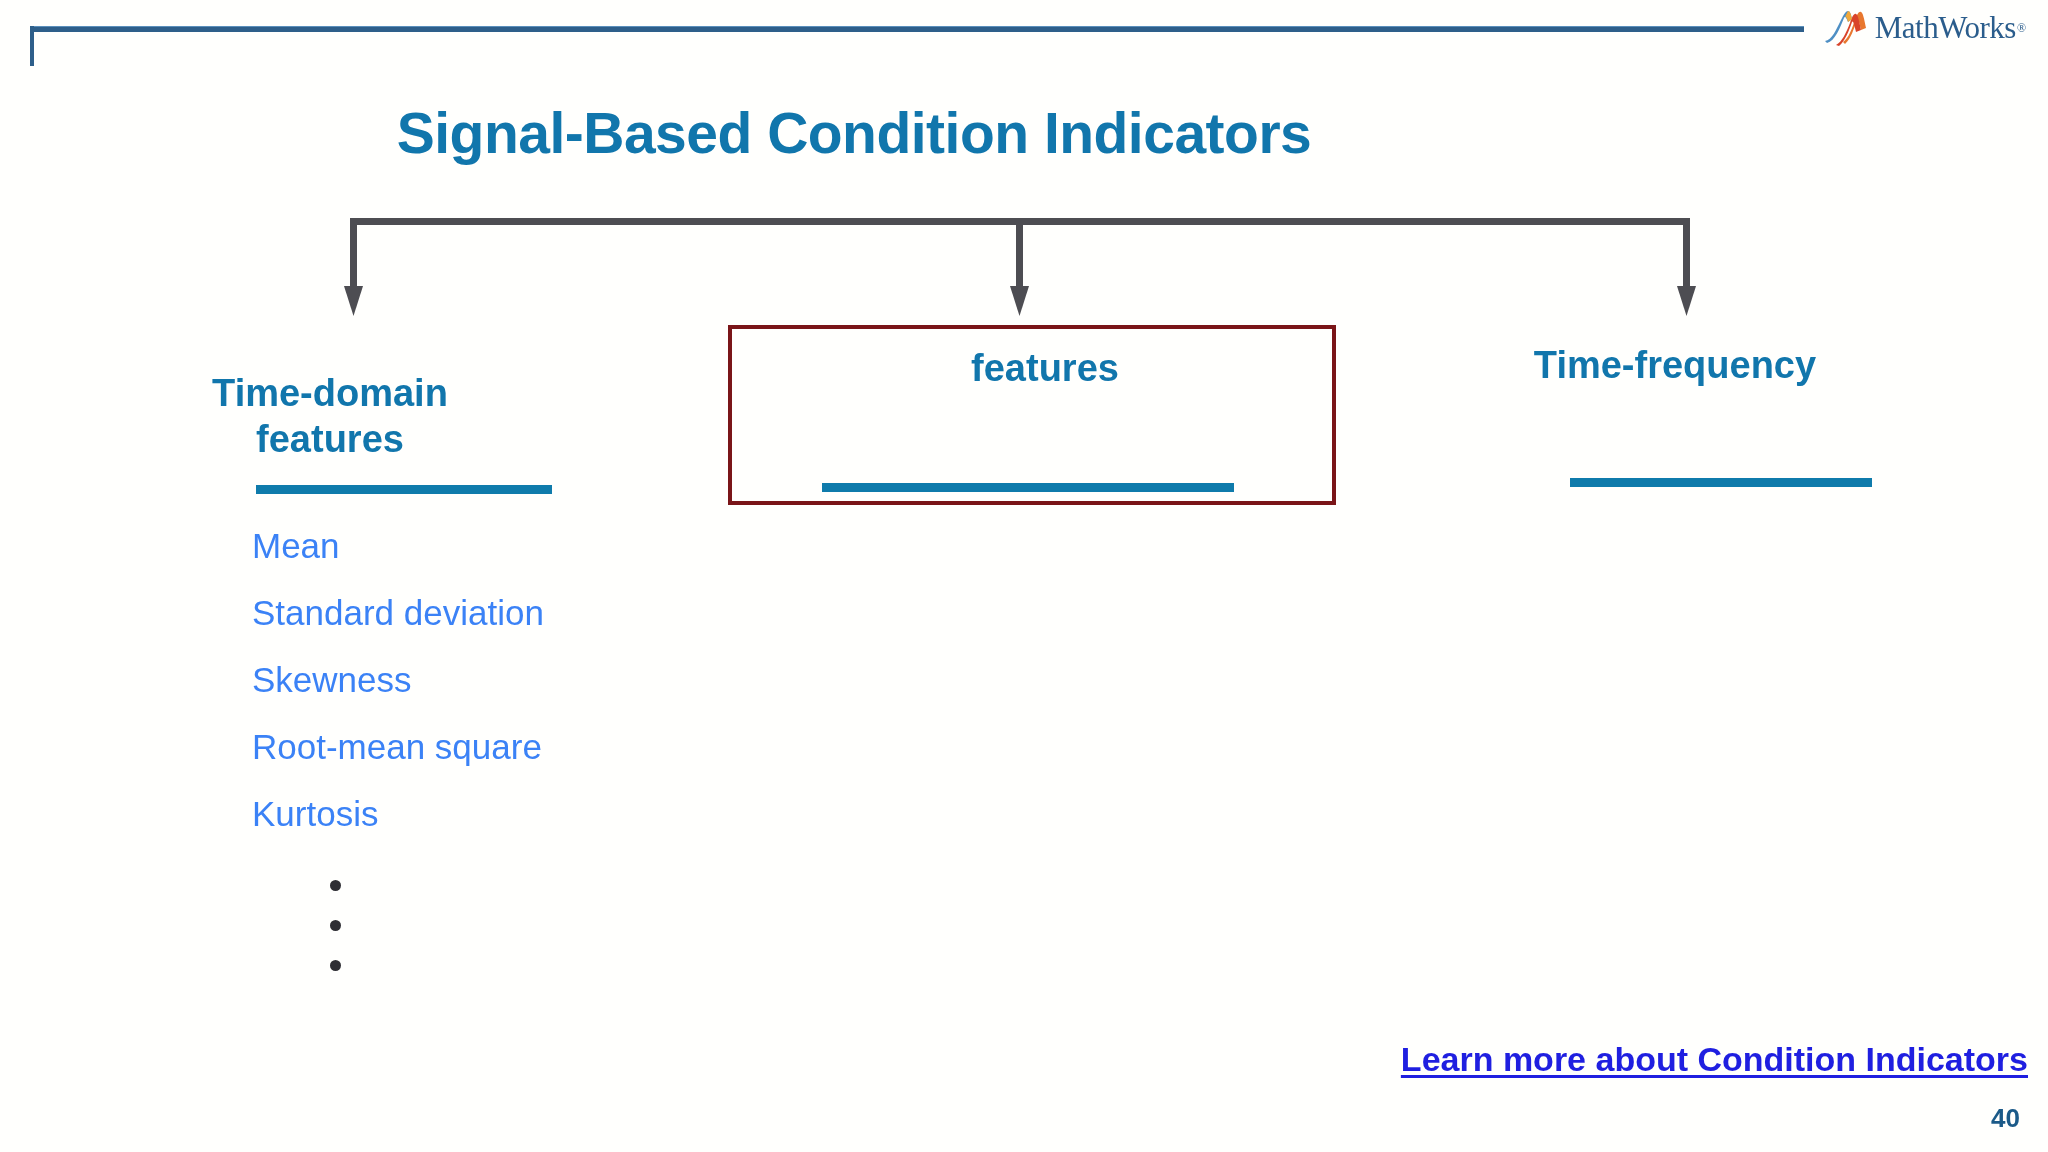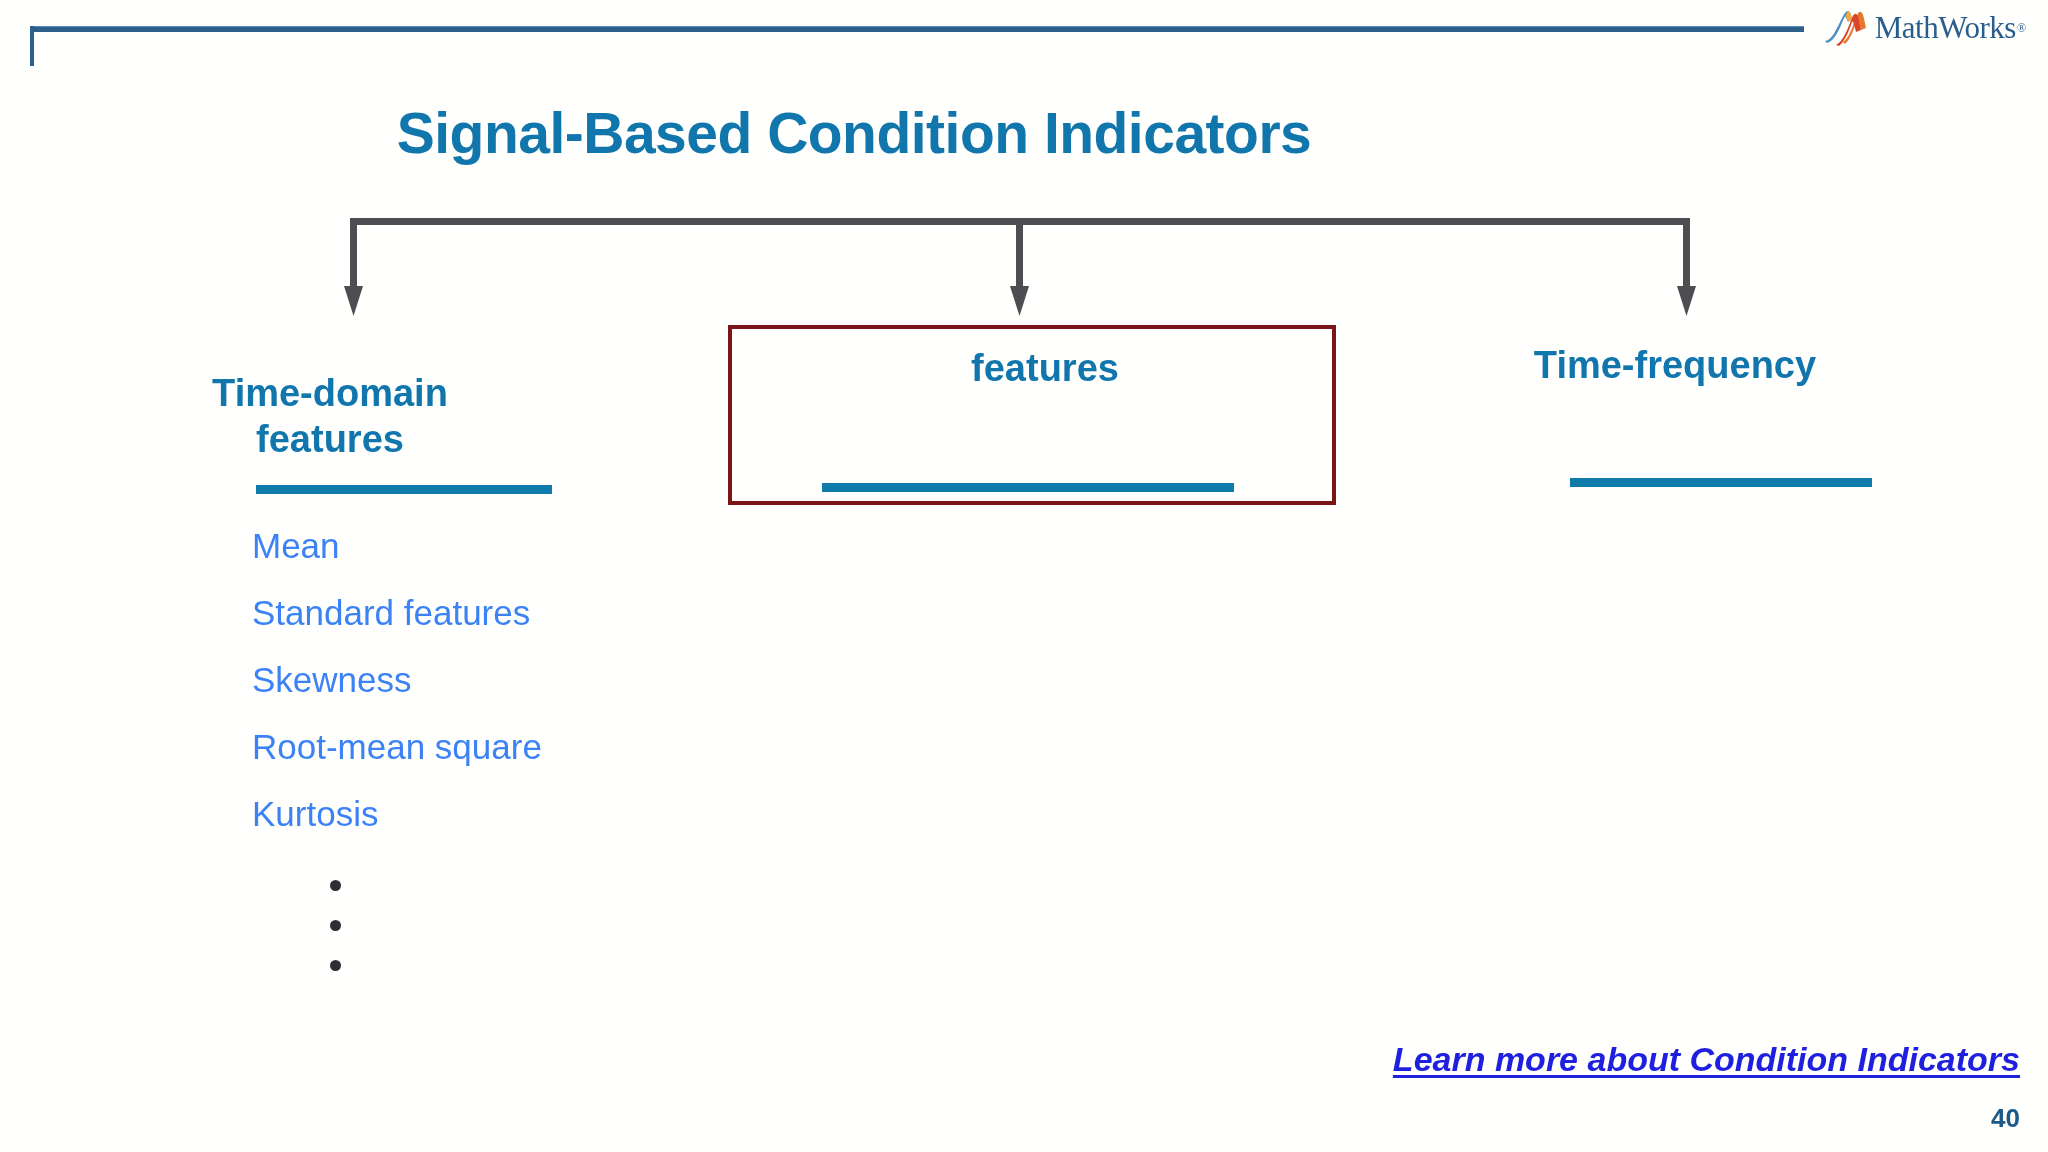--- a/index.html
+++ b/index.html
@@ -140,30 +140,29 @@
     width: 11px;
     height: 11px;
     border-radius: 50%;
     background: #2e2e33;
     margin-bottom: 29px;
   }
 
   
   #learn-more-link {
     position: absolute;
-    right: 28px;
+    right: 20px;
     top: 1040px;
     font-size: 34px;
     font-weight: bold;
     color: #1f1fe0;
     text-decoration: underline;
     text-underline-offset: 4px;
     cursor: pointer;
     white-space: nowrap;
-    font-style: italic;
   }
 
   
   #page-number {
     position: absolute;
     right: 28px;
     bottom: 18px;
     font-size: 26px;
     font-weight: bold;
     color: #1b5a88;
@@ -216,21 +215,21 @@
 </div>
 <div class="col-underline" id="col-2-underline"></div>
 
 <div class="col-heading" id="col-3-heading">
   <div>Time-frequency</div>
 </div>
 <div class="col-underline" id="col-3-underline"></div>
 
 <div id="feature-list">
   <div class="feature-item">Mean</div>
-  <div class="feature-item">Standard features</div>
+  <div class="feature-item">Standard deviation</div>
   <div class="feature-item">Skewness</div>
   <div class="feature-item">Root-mean square</div>
   <div class="feature-item">Kurtosis</div>
 </div>
 
 <div id="feature-ellipsis">
   <div class="ellipsis-dot"></div>
   <div class="ellipsis-dot"></div>
   <div class="ellipsis-dot"></div>
 </div>

